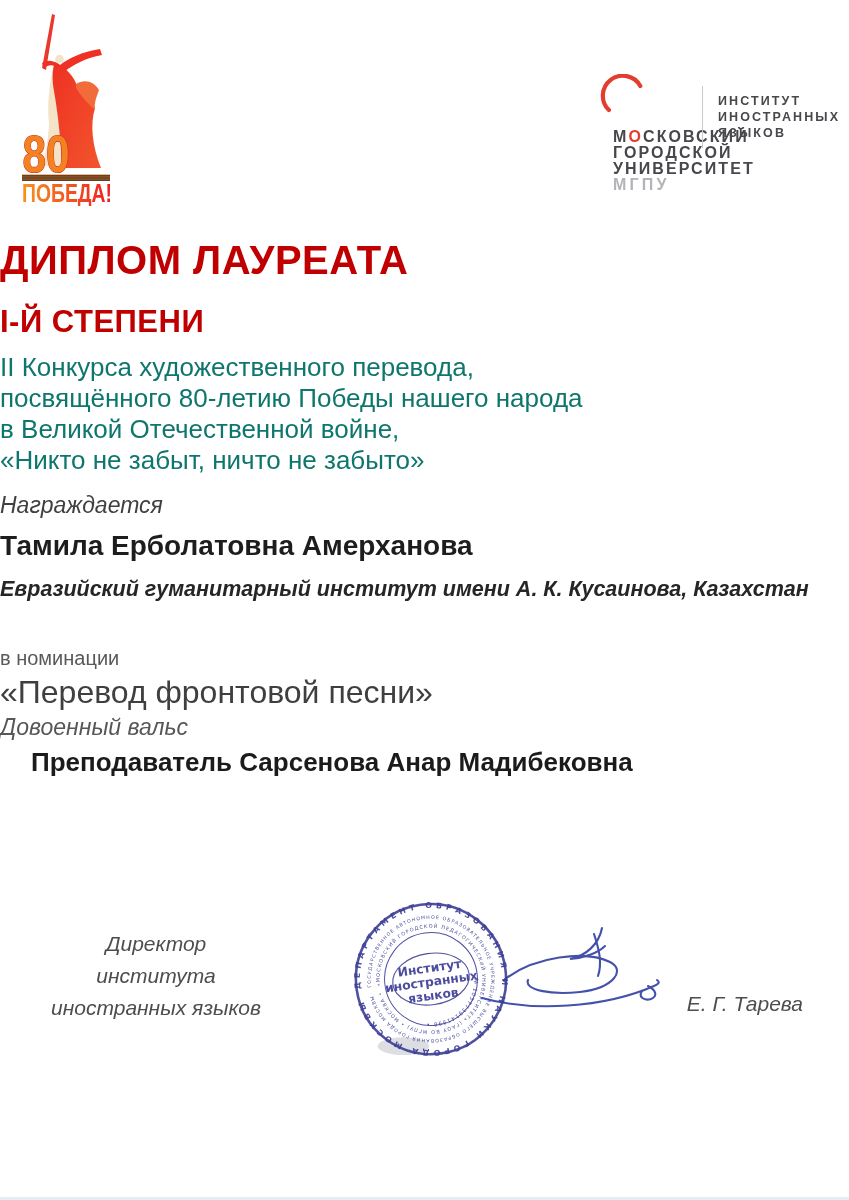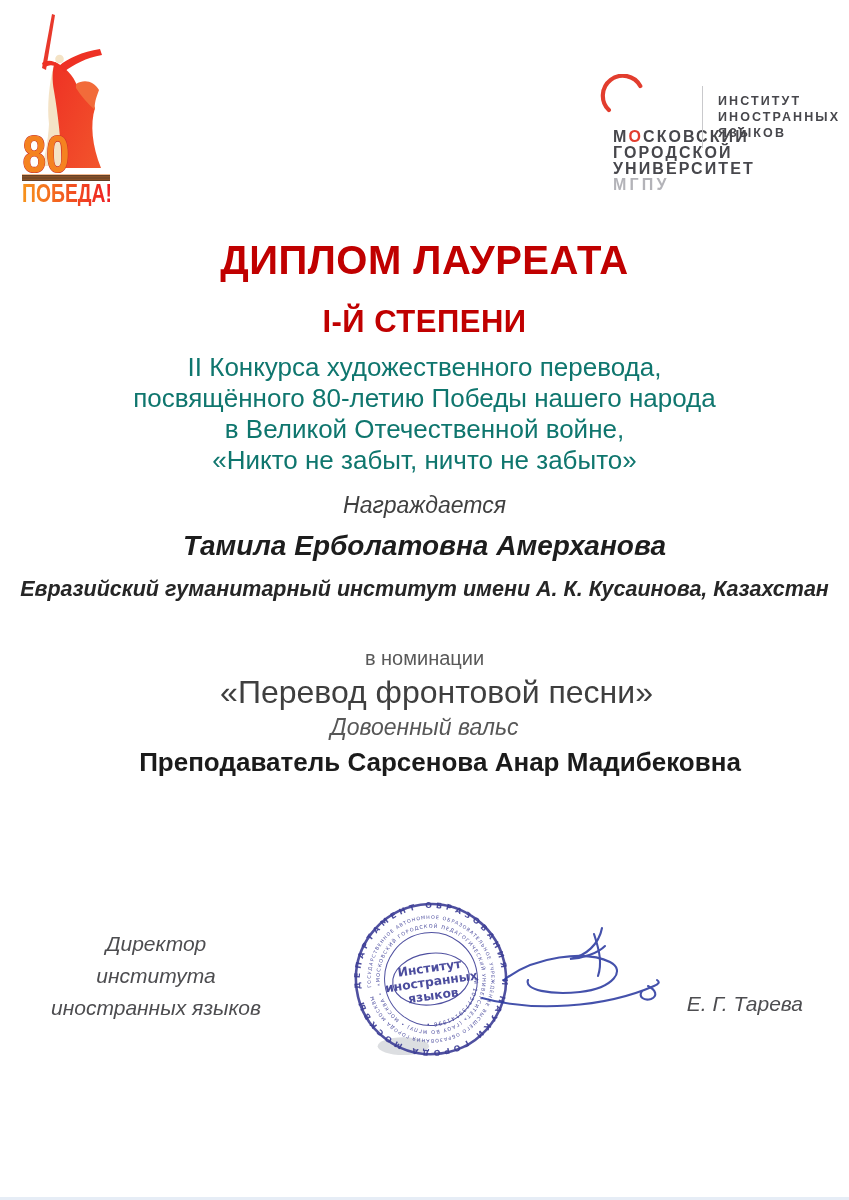--- a/index.html
+++ b/index.html
@@ -1,31 +1,31 @@
 <!DOCTYPE html>
 <html><head>
 <meta charset="utf-8">
 <style>
   html,body{margin:0;padding:0;background:#ffffff;}
   .page{
     position:relative;width:849px;height:1200px;background:#ffffff;overflow:hidden;
     font-family:"Liberation Sans", sans-serif;
   }
   .abs{position:absolute;}
-  .centered{left:0;right:0;text-align:center;}
+  .centered{left:0;right:0;}
 
   
   .diploma-title{top:238px;font-size:40px;font-weight:700;color:#c00000;letter-spacing:.5px;}
   .diploma-degree{top:304px;font-size:31px;font-weight:700;color:#c00000;letter-spacing:.5px;}
   .contest-block{top:352px;font-size:26px;font-weight:400;color:#0f766e;line-height:31px;}
   .award-label{top:492px;font-size:23px;font-style:italic;color:#404040;}
-  .recipient-name{top:530px;font-size:28px;font-weight:700;font-style:italic;color:#1d1d1d;}
+  .recipient-name{top:530px;font-size:28px;font-weight:700;color:#1d1d1d;}
   .affiliation{top:577px;font-size:21.5px;font-weight:700;font-style:italic;color:#262626;}
   .nomination-label{top:647px;font-size:20px;color:#595959;}
-  .nomination-title{top:674px;font-size:32px;font-weight:300;color:#3f3f3f;margin-left:24px;}
+  .nomination-title{top:674px;font-size:32px;font-weight:300;color:#3f3f3f;}
   .nomination-work{top:714px;font-size:23px;font-style:italic;color:#575757;font-weight:300;}
   .teacher-line{top:747px;font-size:26px;font-weight:700;color:#1b1b1b;margin-left:31px;}
 
   
   .director-block{left:46px;top:928px;width:220px;text-align:center;
     font-size:21px;font-style:italic;color:#4d4d50;line-height:32px;}
   .signer-name{right:46px;top:992px;width:200px;text-align:right;
     font-size:21px;font-style:italic;color:#4d4d50;}
 
   

